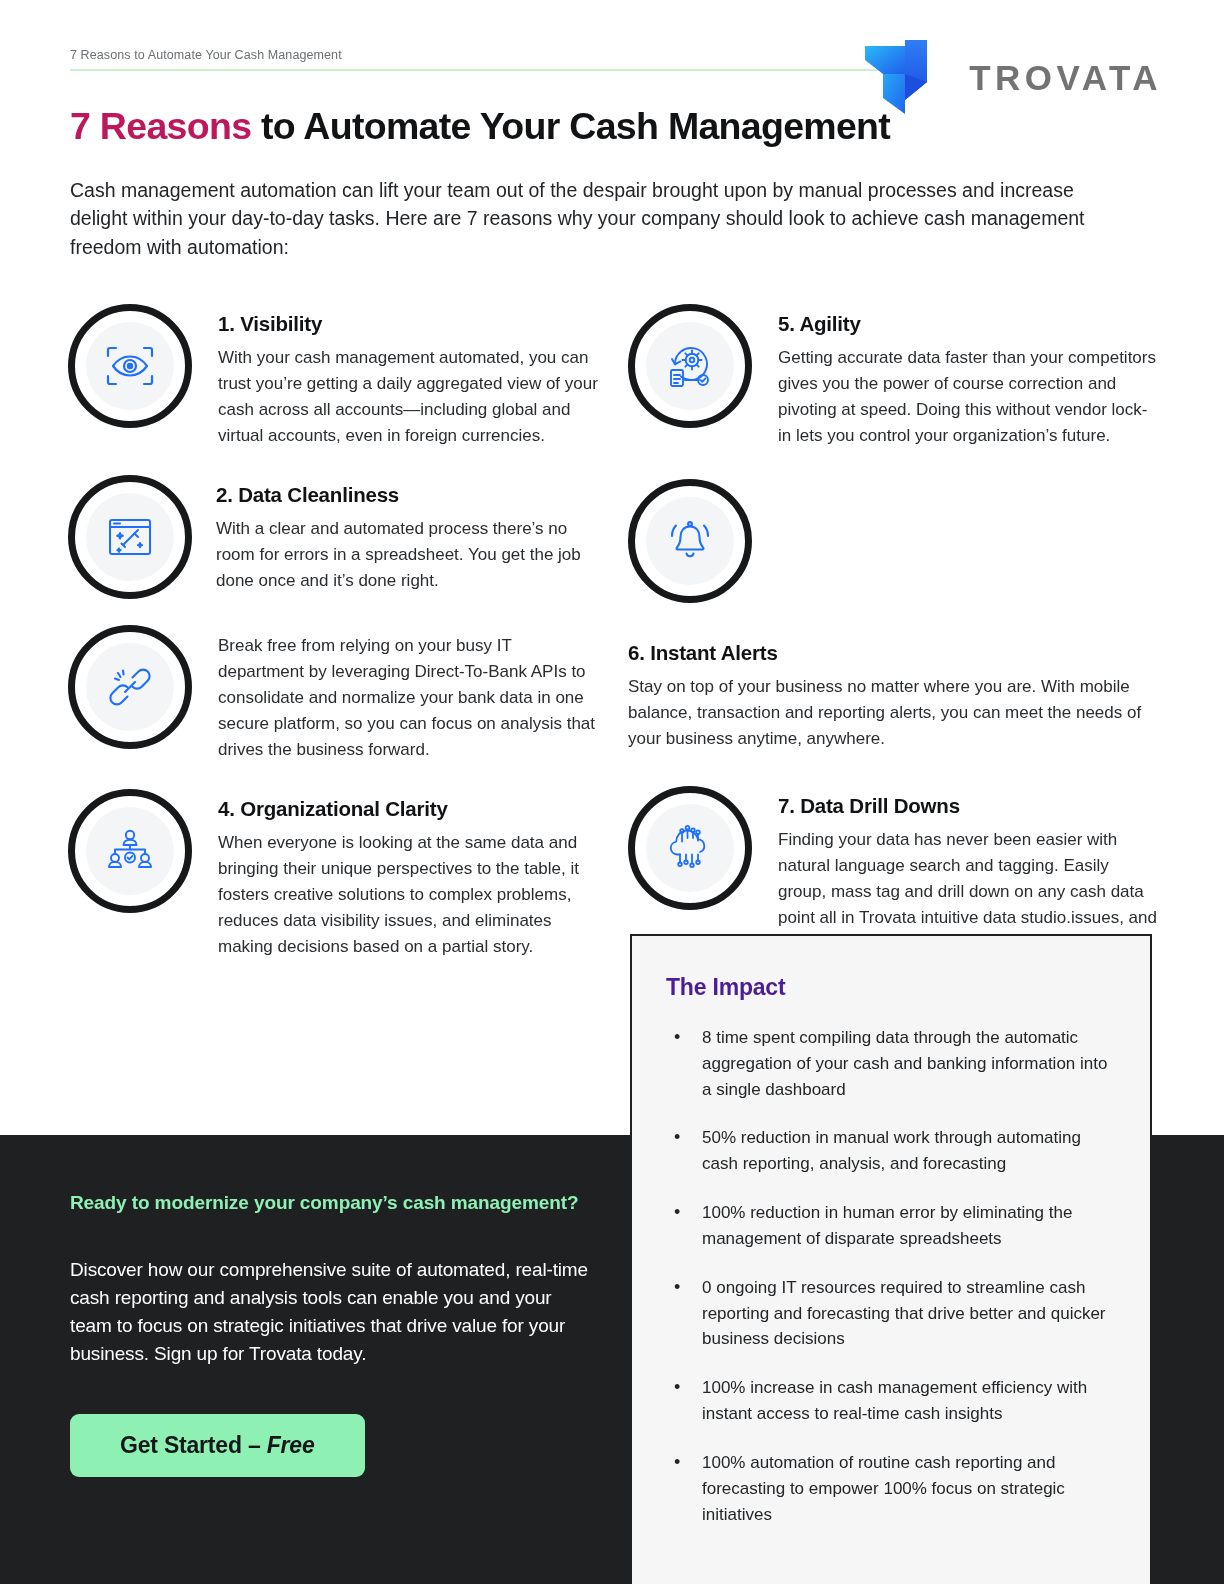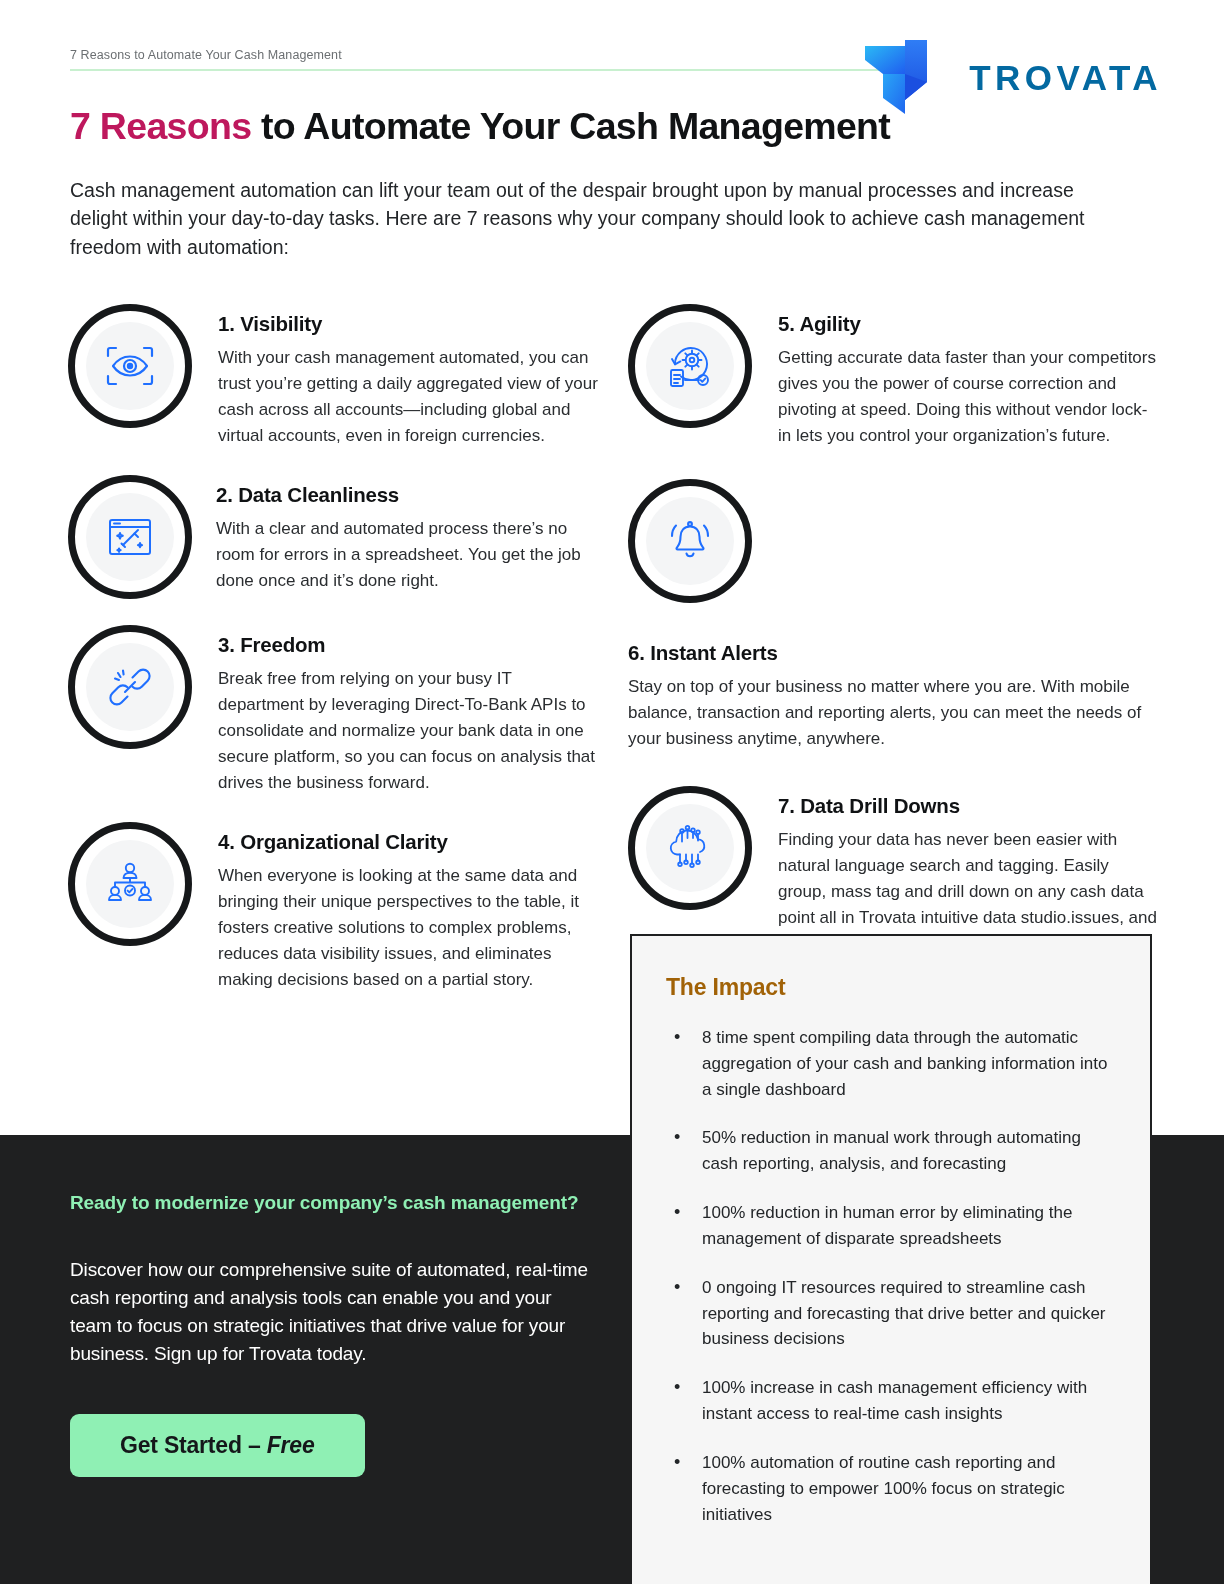--- a/index.html
+++ b/index.html
@@ -57,21 +57,21 @@
     display: flex;
     align-items: center;
     gap: 22px;
     z-index: 3;
   }
   .logo-mark { width: 86px; height: 78px; display: block; }
   .logo-word {
     font-size: 35px;
     font-weight: bold;
     letter-spacing: 4.5px;
-    color: #0369a1;
+    color: #737373;
     line-height: 1;
   }
 
   
   .headline {
     position: absolute;
     left: 70px;
     top: 104px;
     width: 1090px;
     font-size: 37.5px;
@@ -161,21 +161,21 @@
     height: 650px;
     background: #f6f6f6;
     border: 2px solid #1f2021;
     border-bottom: none;
     padding: 38px 34px 0 34px;
     z-index: 4;
   }
   .impact-title {
     font-size: 23px;
     font-weight: bold;
-    color: #a16207;
+    color: #4c1d95;
     letter-spacing: -0.2px;
     margin-bottom: 24px;
   }
   .impact-list { list-style: none; }
   .impact-item {
     position: relative;
     padding-left: 36px;
     margin-bottom: 23px;
     font-size: 17px;
     line-height: 1.52;
@@ -323,21 +323,20 @@
           <path d="M26.5 14.5l6-6a6.5 6.5 0 0 1 9.2 9.2l-6 6a6.5 6.5 0 0 1-9.2 0"></path>
           <path d="M21.5 33.5l-6 6a6.5 6.5 0 0 1-9.2-9.2l6-6a6.5 6.5 0 0 1 9.2 0"></path>
           <path d="M19 29l10-10"></path>
           <path d="M12 10l2.5 4"></path>
             <path d="M9 15.5l4 1.5"></path>
             <path d="M17 7.5l.6 4"></path>
         </svg>
       </div>
     </div>
     <div class="reason-body">
-      <div class="reason-title">3. Freedom</div>
       <div class="reason-text">Break free from relying on your busy IT department by leveraging Direct-To-Bank APIs to consolidate and normalize your bank data in one secure platform, so you can focus on analysis that drives the business forward.</div>
     </div>
   </div>
 
   <div class="reason">
     <div class="reason-badge">
       <div class="reason-badge-inner">
         <svg width="50" height="46" viewBox="0 0 50 46" fill="none" stroke="#1f6fff" stroke-width="1.9" stroke-linecap="round" stroke-linejoin="round">
           <circle cx="25" cy="7" r="4.2"></circle>
           <path d="M18.5 17c0-3.3 2.9-5.3 6.5-5.3s6.5 2 6.5 5.3Z"></path>

